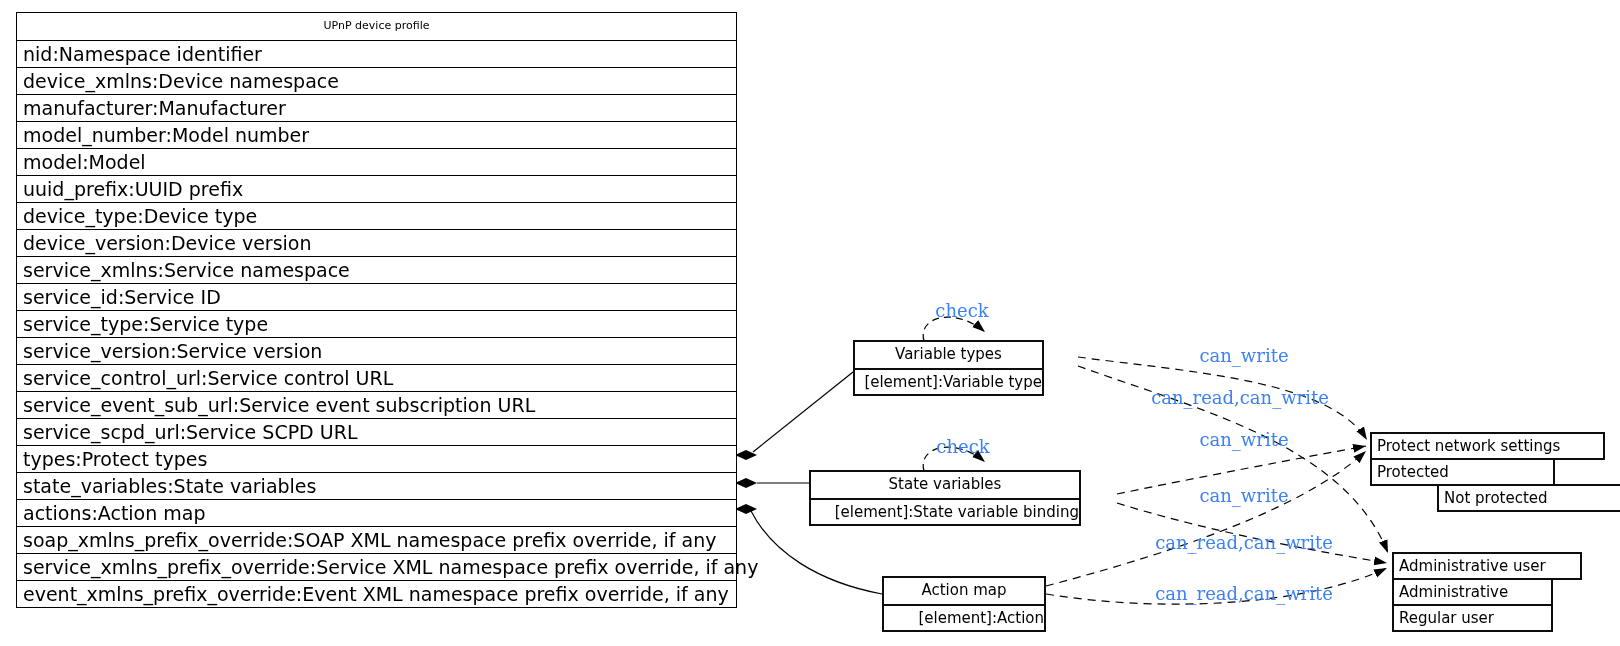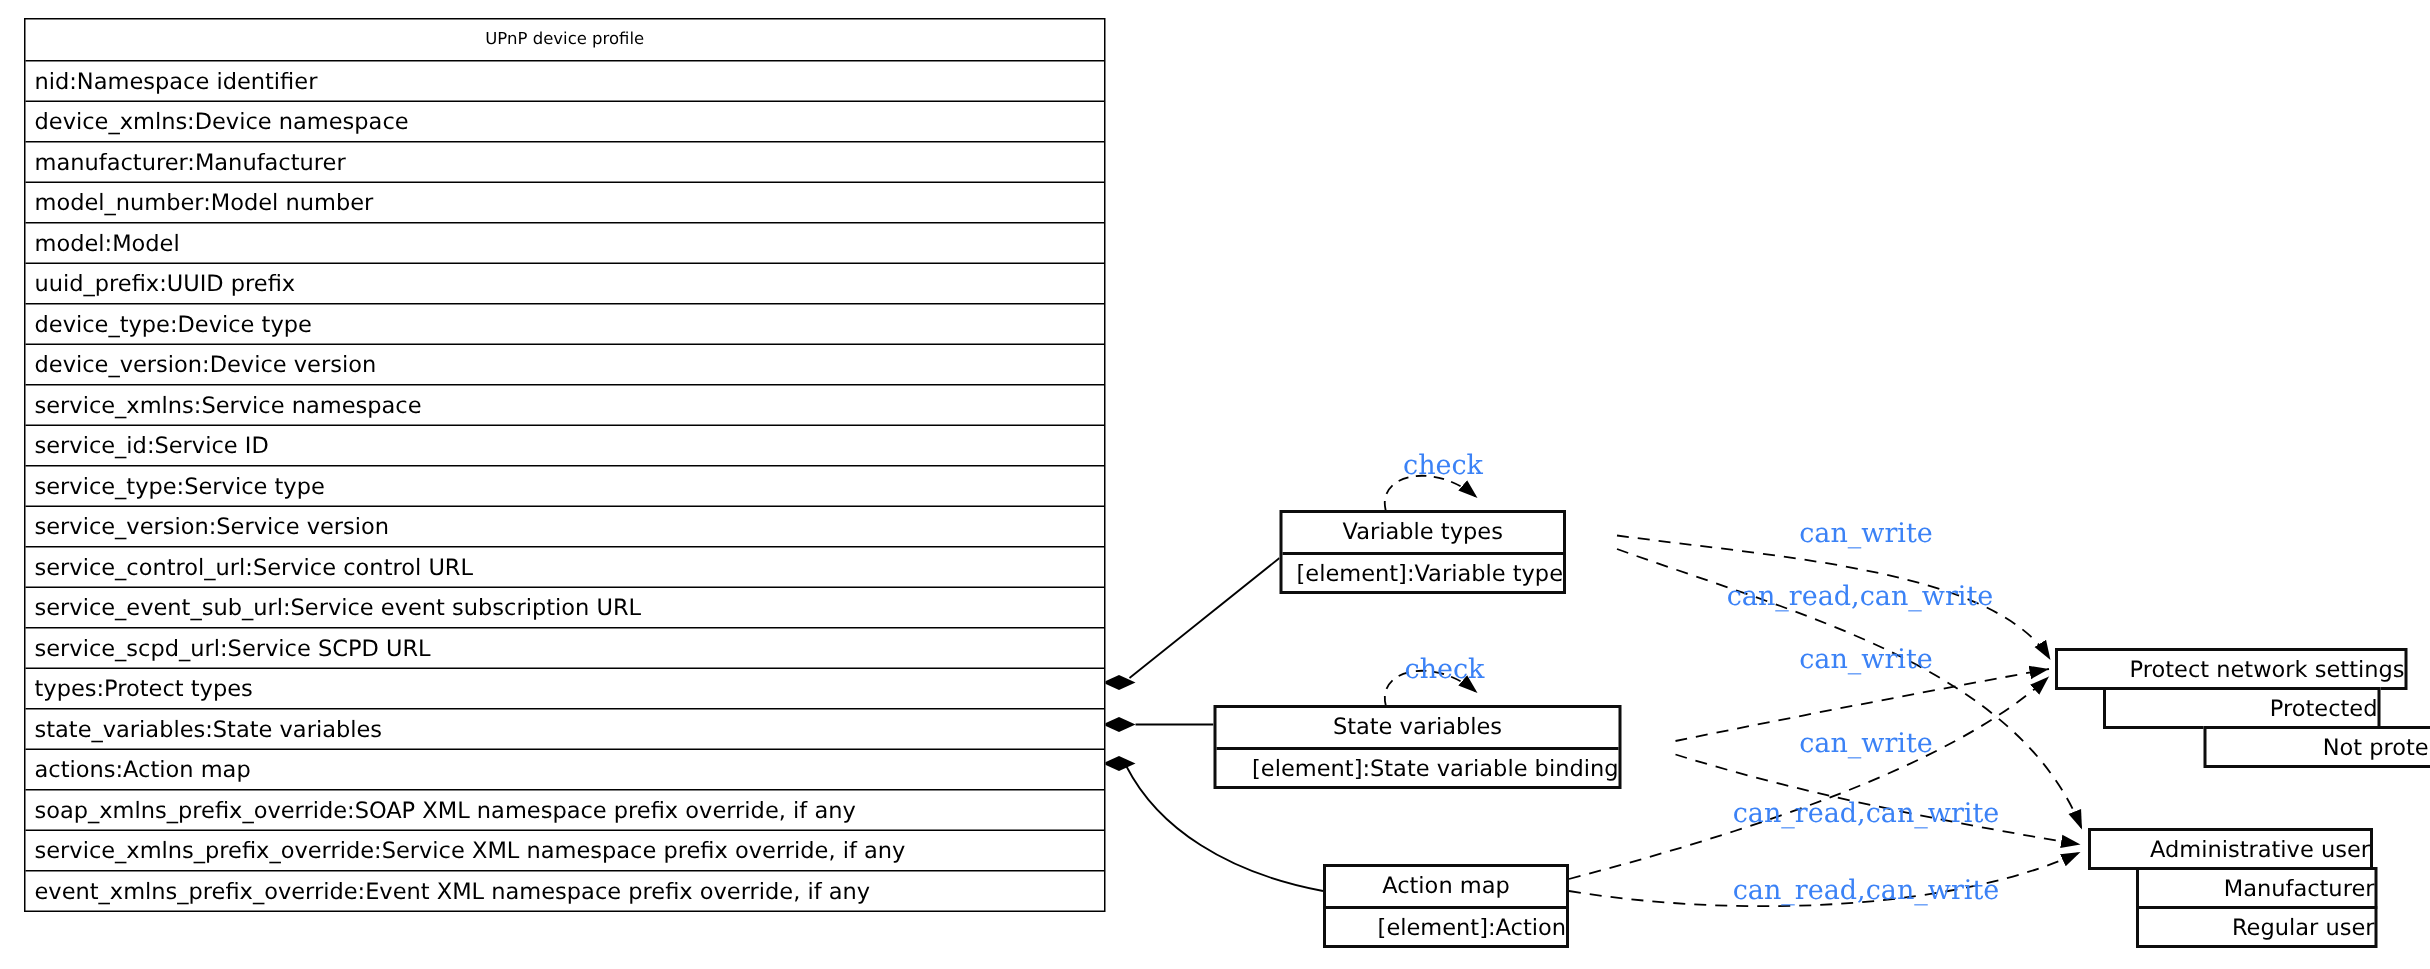--- a/index.html
+++ b/index.html
@@ -3,32 +3,32 @@
 <meta charset="utf-8">
 <style>
   html,body{margin:0;padding:0;background:#ffffff;}
   #canvas{position:relative;width:1620px;height:646px;background:#ffffff;overflow:hidden;
           font-family:"DejaVu Sans","Liberation Sans",sans-serif;color:#000;}
   svg.edges{position:absolute;left:0;top:0;width:1620px;height:646px;}
 
   
   .bigtable{position:absolute;left:16px;top:12px;width:721px;border:1px solid #000;background:#fff;box-sizing:border-box;}
   .bigtable .hdr{height:27px;line-height:26px;text-align:center;font-size:11px;}
-  .bigtable .trow{height:27px;line-height:26px;border-top:1px solid #000;padding-left:6px;font-size:15px;white-space:nowrap;box-sizing:border-box;}
+  .bigtable .trow{height:27px;line-height:26px;border-top:1px solid #000;padding-left:6px;font-size:19px;white-space:nowrap;box-sizing:border-box;}
 
   
   .node{position:absolute;border:2px solid #0d0d0d;background:#fff;box-sizing:border-box;}
   .node .ntitle{height:26px;line-height:25px;text-align:center;font-size:15px;white-space:nowrap;}
   .node .nrow{height:26px;line-height:24px;text-align:right;font-size:15px;border-top:2px solid #0d0d0d;white-space:nowrap;box-sizing:border-box;}
 
   
   .cell{position:absolute;border:2px solid #0d0d0d;background:#fff;box-sizing:border-box;
         font-size:15px;line-height:24px;white-space:nowrap;}
-  .cell.head{text-align:right;padding-left:5px;}
-  .cell.item{text-align:right;padding-left:5px;margin-left:32px;}
+  .cell.head{text-align:left;padding-left:5px;}
+  .cell.item{text-align:left;padding-left:5px;}
 
   
   .elabel{position:absolute;font-family:"DejaVu Serif","Liberation Serif",serif;font-size:18px;
           white-space:nowrap;transform:translateX(-50%);color:#3b82f6;}
 </style>
 </head>
 <body>
 
 <div id="canvas">
 
@@ -97,21 +97,21 @@
   <div class="node" style="left:882px;top:576px;width:164px;height:56px;">
     <div class="ntitle">Action map</div>
     <div class="nrow">[element]:Action</div>
   </div>
 
   <div class="cell head" style="left:1370px;top:432px;width:235px;height:28px;">Protect network settings</div>
   <div class="cell item" style="left:1370px;top:458px;width:185px;height:28px;">Protected</div>
   <div class="cell item" style="left:1437px;top:484px;width:185px;height:28px;">Not protected</div>
 
   <div class="cell head" style="left:1392px;top:552px;width:190px;height:28px;">Administrative user</div>
-  <div class="cell item" style="left:1392px;top:578px;width:161px;height:28px;">Manufacturer</div>
+  <div class="cell item" style="left:1392px;top:578px;width:161px;height:28px;">Administrative</div>
   <div class="cell item" style="left:1392px;top:604px;width:161px;height:28px;">Regular user</div>
 
   <div class="elabel" style="left:962px;top:300px;">check</div>
   <div class="elabel" style="left:963px;top:436px;">check</div>
   <div class="elabel" style="left:1244px;top:345px;">can_write</div>
   <div class="elabel" style="left:1240px;top:387px;">can_read,can_write</div>
   <div class="elabel" style="left:1244px;top:429px;">can_write</div>
   <div class="elabel" style="left:1244px;top:485px;">can_write</div>
   <div class="elabel" style="left:1244px;top:532px;">can_read,can_write</div>
   <div class="elabel" style="left:1244px;top:583px;">can_read,can_write</div>

